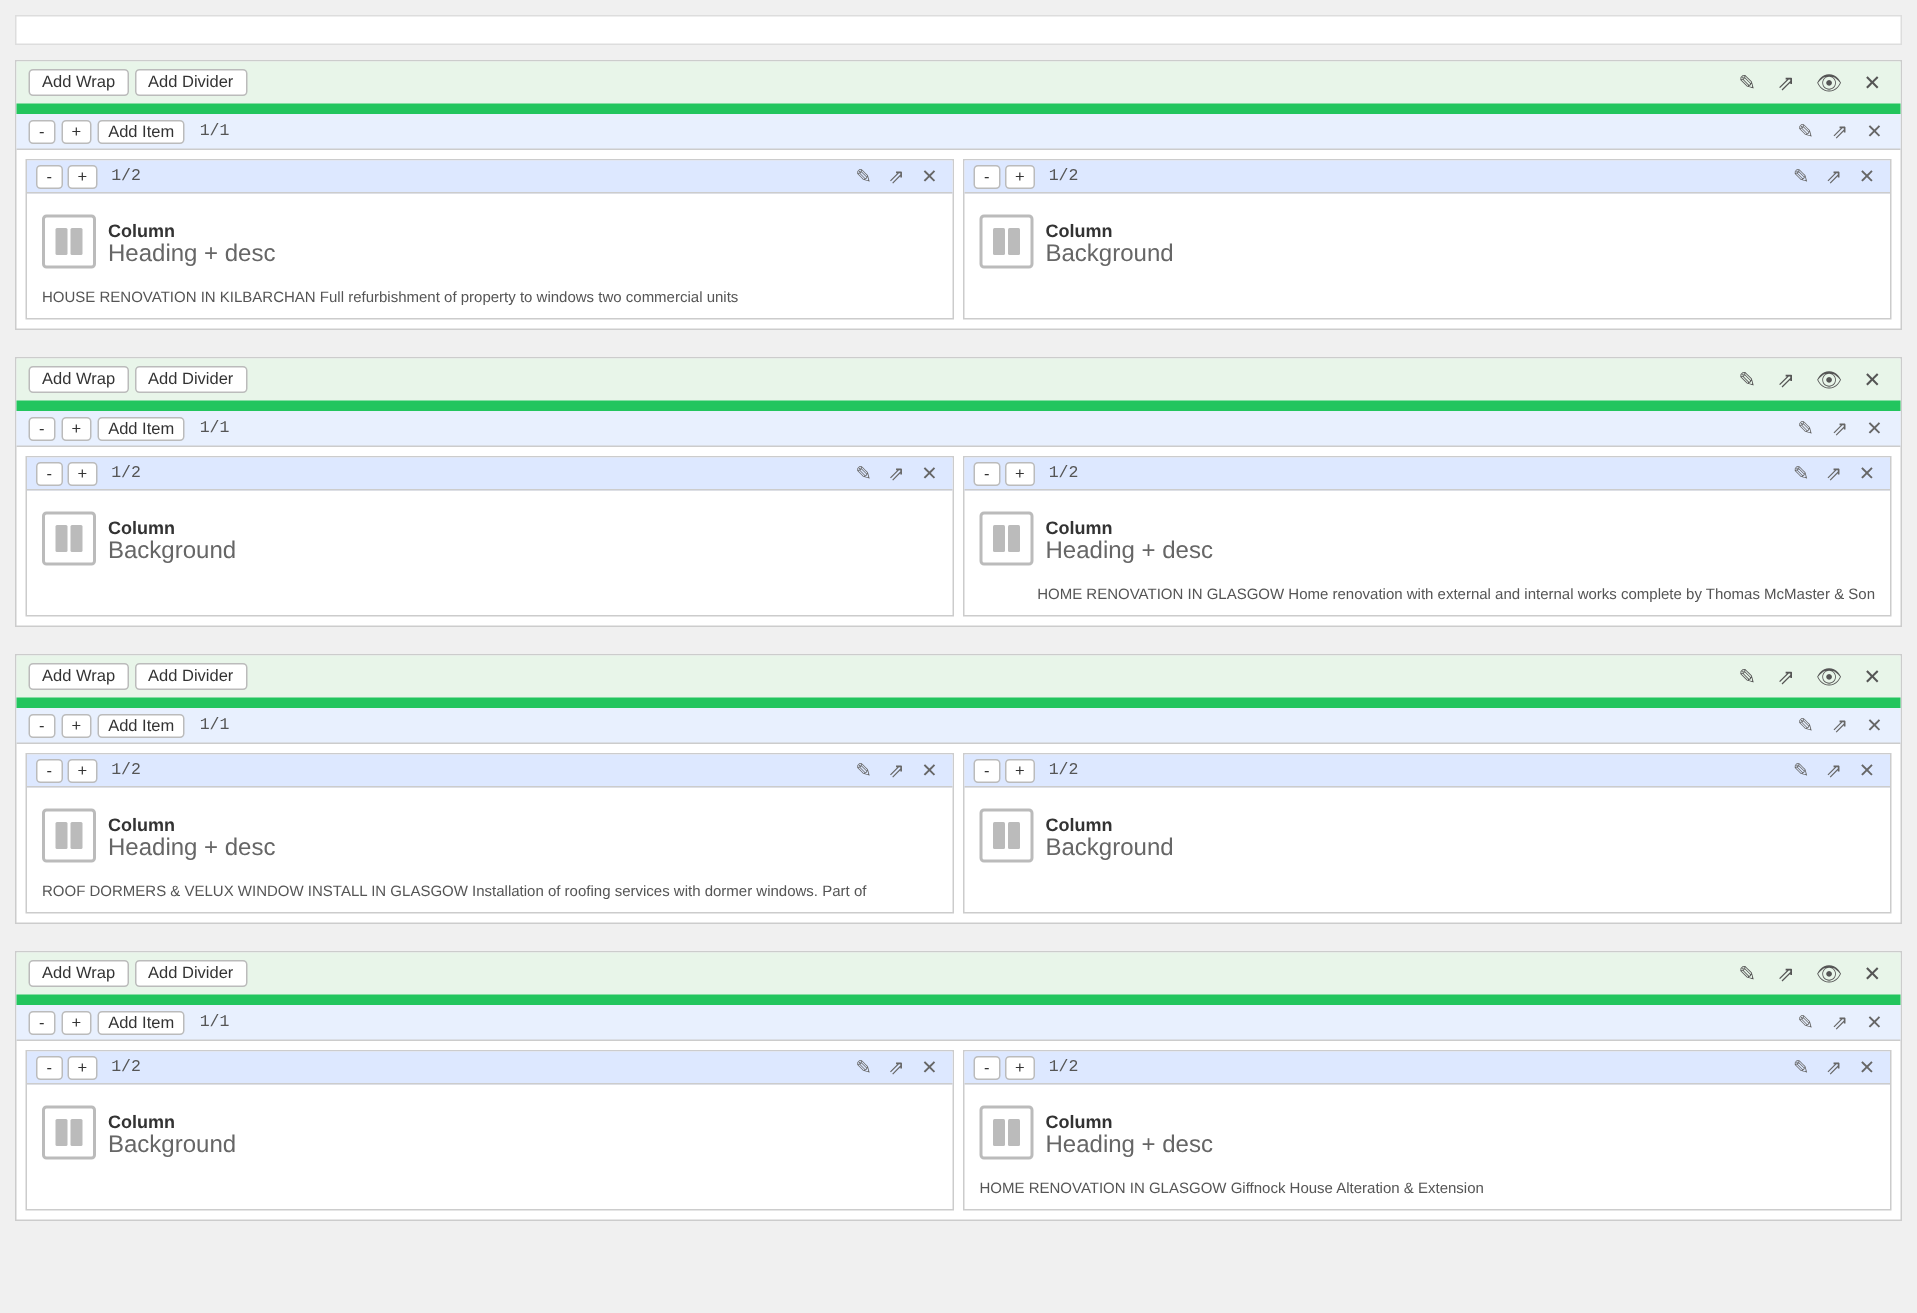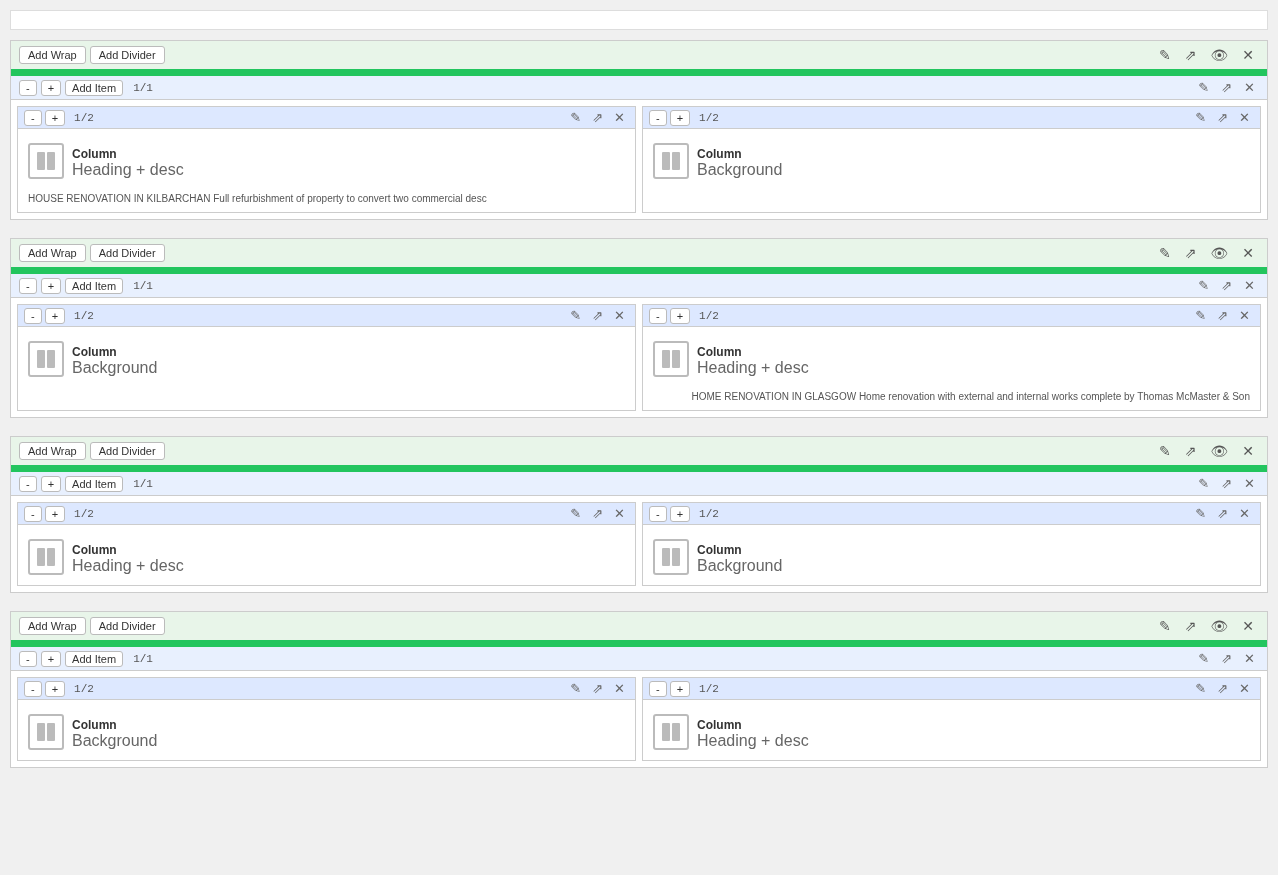--- a/index.html
+++ b/index.html
@@ -204,21 +204,21 @@
                 <svg width="22" height="22" viewBox="0 0 22 22" fill="none">
                   <rect x="2" y="2" width="8" height="18" rx="1" fill="#bbb"></rect>
                   <rect x="12" y="2" width="8" height="18" rx="1" fill="#bbb"></rect>
                 </svg>
               </div>
               <div class="col-info">
                 <div class="col-title">Column</div>
                 <div class="col-subtitle">Heading + desc</div>
               </div>
             </div>
-            <div style="padding: 4px 10px 8px; font-size: 10px; color: rgb(85, 85, 85);">HOUSE RENOVATION IN KILBARCHAN Full refurbishment of property to convert two commercial desc</div>
+            <div style="padding: 4px 10px 8px; font-size: 10px; color: rgb(85, 85, 85);">HOUSE RENOVATION IN KILBARCHAN Full refurbishment of property to windows two commercial units</div>
           </div>
           <div class="column-half">
             <div class="col-toolbar">
               <button class="mini-btn">-</button>
               <button class="mini-btn">+</button>
               <span class="mini-label">1/2</span>
               <span class="col-toolbar-spacer"></span>
               <button class="icon-btn">✎</button>
               <button class="icon-btn">⇗</button>
               <button class="icon-btn">✕</button>
@@ -344,20 +344,21 @@
                 <svg width="22" height="22" viewBox="0 0 22 22" fill="none">
                   <rect x="2" y="2" width="8" height="18" rx="1" fill="#bbb"></rect>
                   <rect x="12" y="2" width="8" height="18" rx="1" fill="#bbb"></rect>
                 </svg>
               </div>
               <div class="col-info">
                 <div class="col-title">Column</div>
                 <div class="col-subtitle">Heading + desc</div>
               </div>
             </div>
+            <div style="padding: 4px 10px 8px; font-size: 10px; color: rgb(85, 85, 85);">ROOF DORMERS &amp; VELUX WINDOW INSTALL IN GLASGOW Installation of roofing services with dormer windows. Part of</div>
           </div>
           <div class="column-half">
             <div class="col-toolbar">
               <button class="mini-btn">-</button>
               <button class="mini-btn">+</button>
               <span class="mini-label">1/2</span>
               <span class="col-toolbar-spacer"></span>
               <button class="icon-btn">✎</button>
               <button class="icon-btn">⇗</button>
               <button class="icon-btn">✕</button>
@@ -436,18 +437,19 @@
                 <svg width="22" height="22" viewBox="0 0 22 22" fill="none">
                   <rect x="2" y="2" width="8" height="18" rx="1" fill="#bbb"></rect>
                   <rect x="12" y="2" width="8" height="18" rx="1" fill="#bbb"></rect>
                 </svg>
               </div>
               <div class="col-info">
                 <div class="col-title">Column</div>
                 <div class="col-subtitle">Heading + desc</div>
               </div>
             </div>
+            <div style="padding: 4px 10px 8px; font-size: 10px; color: rgb(85, 85, 85);">HOME RENOVATION IN GLASGOW Giffnock House Alteration &amp; Extension</div>
           </div>
         </div>
       </div>
     </div>
 
 </div>
 
 </body></html>

